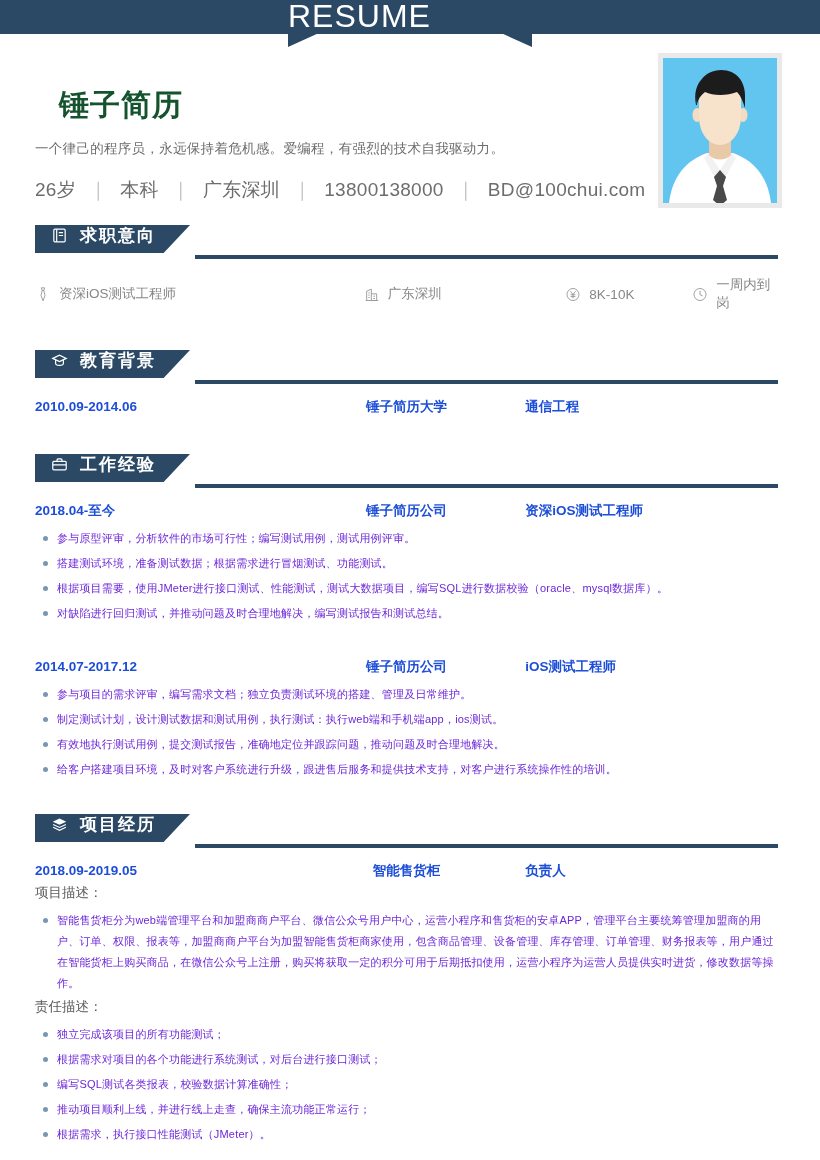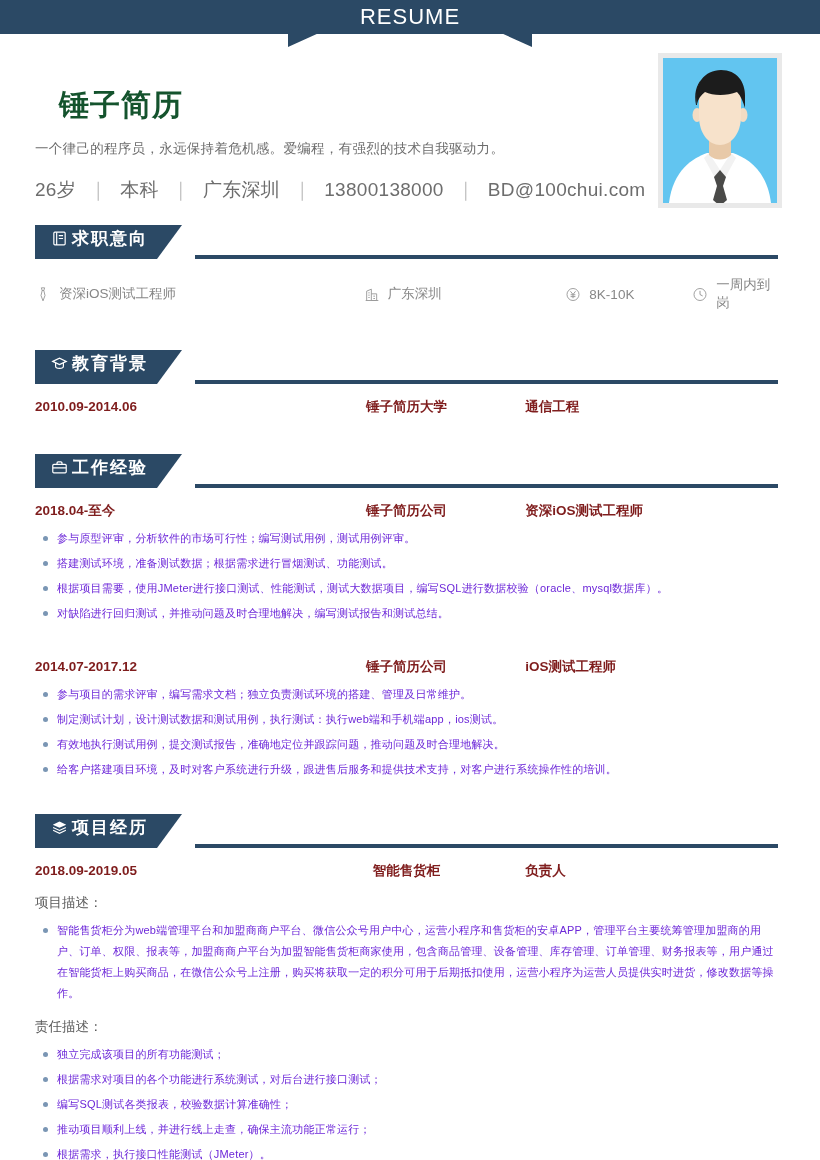--- a/index.html
+++ b/index.html
@@ -36,23 +36,23 @@
     height: 47px;
     background: #2b4965;
     clip-path: polygon(0 0, 100% 0, 100% 100%, 88% 72%, 12% 72%, 0 100%);
   }
   .banner-title {
     position: absolute;
     left: 288px; top: 0;
     width: 244px;
     height: 34px;
     line-height: 33px;
-    text-align: center;
+    text-align: left;
     color: #ffffff;
-    font-size: 22px;
+    font-size: 32px;
     letter-spacing: 1px;
     font-weight: 400;
   }
 
   
   .identity {
     position: relative;
     height: 178px;
   }
   .name {
@@ -110,28 +110,28 @@
   }
   .sec-head {
     position: relative;
     height: 34px;
     margin-left: 35px;
     margin-right: 42px;
   }
   .sec-tab {
     position: absolute;
     left: 0; top: 0;
-    height: 34px;
+    height: 28px;
     background: #2b4965;
     clip-path: polygon(0 0, 100% 0, 83% 100%, 0 100%);
     padding: 0 34px 8px 16px;
     box-sizing: border-box;
     display: flex;
     align-items: center;
-    gap: 4px;
+    gap: 12px;
   }
   .sec-tab .sec-ico {
     width: 17px; height: 17px;
     display: inline-block;
     flex: 0 0 auto;
   }
   .sec-tab .sec-ico svg { display: block; }
   .sec-label {
     color: #ffffff;
     font-size: 17px;
@@ -148,21 +148,21 @@
     background: #2b4965;
   }
 
   
   .entry-row {
     display: flex;
     align-items: baseline;
     margin: 0 42px 0 35px;
     font-size: 13.5px;
     font-weight: 700;
-    color: #7f1d1d;
+    color: #1d4ed8;
     padding-top: 14px;
   }
   .entry-row .col-left   { flex: 0 0 34%; text-align: left; }
   .entry-row .col-mid    { flex: 0 0 32%; text-align: center; }
   .entry-row .col-right  { flex: 1 1 auto; text-align: left; }
 
   
   ul.bullets {
     list-style: none;
     margin: 8px 42px 0 35px;
@@ -181,21 +181,21 @@
     content: "";
     position: absolute;
     left: 8px;
     top: 8px;
     width: 5px;
     height: 5px;
     border-radius: 50%;
     background: #7a96b4;
   }
   .sub-label {
-    margin: 14px 42px 0 35px;
+    margin: 4px 42px 0 35px;
     font-size: 13.5px;
     color: #5a5a5a;
   }
 
   
   .intent-row {
     display: flex;
     margin: 0 38px 0 35px;
     padding-top: 17px;
   }

